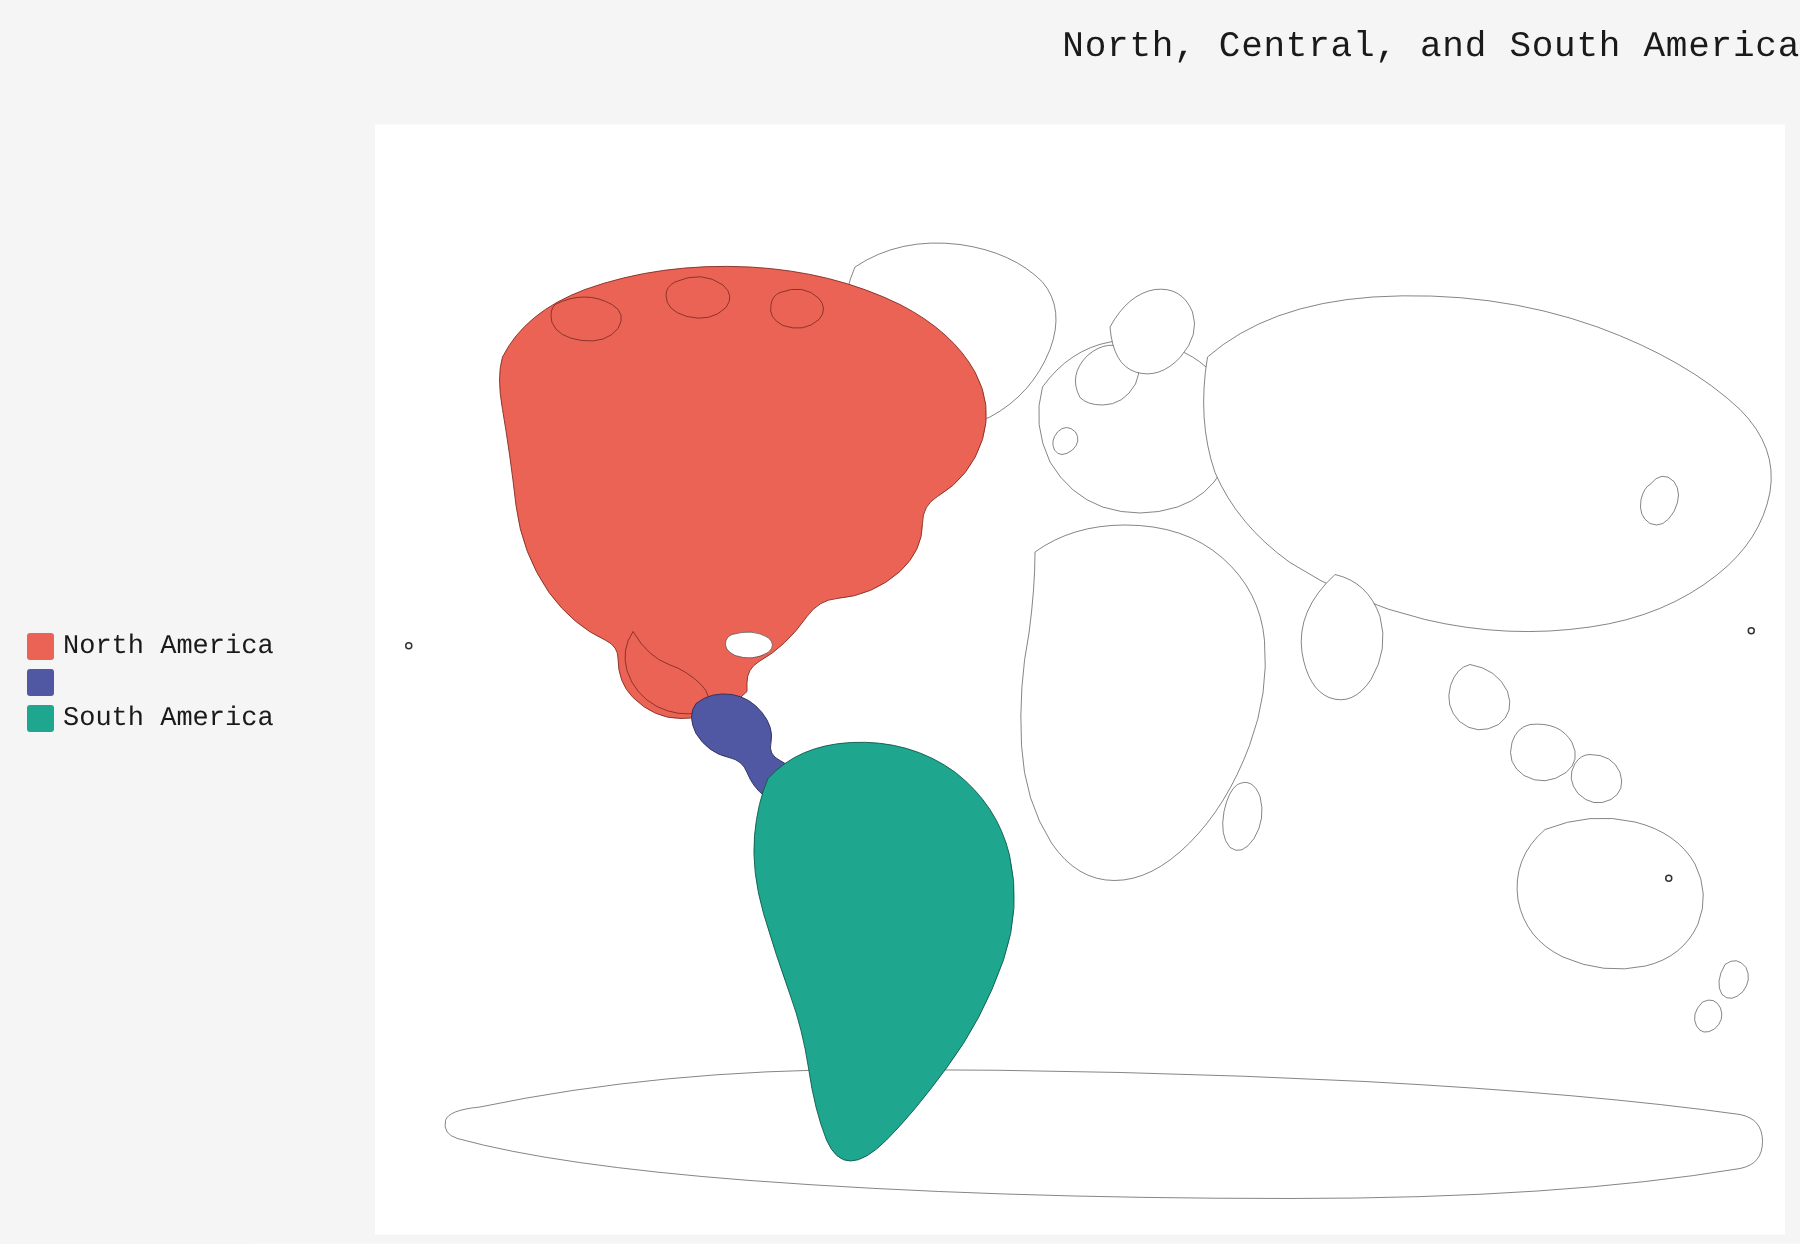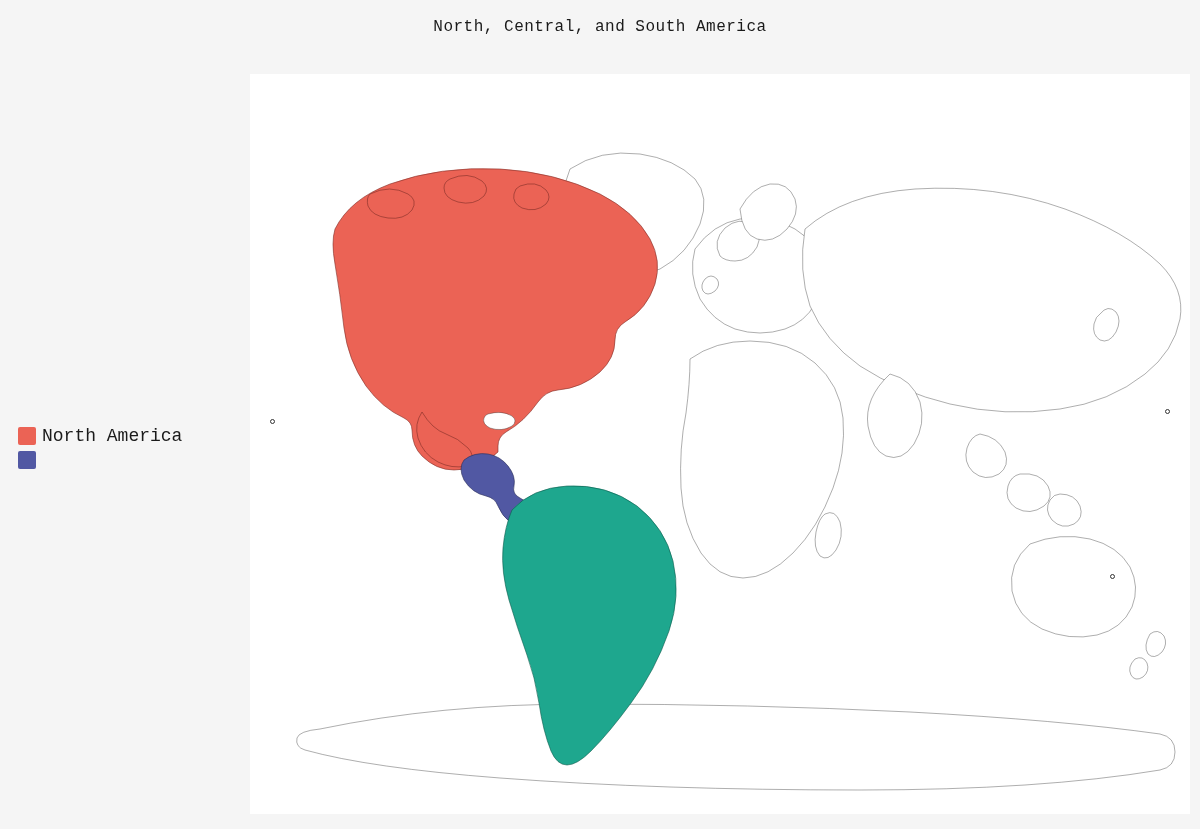--- a/index.html
+++ b/index.html
@@ -5,22 +5,22 @@
   html, body {
     margin: 0;
     padding: 0;
     width: 1200px;
     height: 829px;
     background: #f5f5f5;
     font-family: "Courier New", Courier, monospace;
     overflow: hidden;
   }
   .title {
-    text-align: center;
-    font-size: 16px;
+    text-align: right;
+    font-size: 24px;
     padding: 18px 0 30px 0;
     color: #1a1a1a;
     letter-spacing: 0.5px;
   }
   .content {
     display: flex;
     flex-direction: row;
     align-items: center;
     height: calc(100% - 73px);
   }
@@ -79,20 +79,24 @@
 
 <div class="content">
 
   <div class="legend">
     <div class="legend-item">
       <span class="swatch" style="background-color: rgb(235, 99, 85);"></span>
       <span>North America</span>
     </div>
     <div class="legend-item">
       <span class="swatch" style="background-color: rgb(81, 88, 163);"></span>
+    </div>
+    <div class="legend-item">
+      <span class="swatch" style="background-color: rgb(30, 167, 142);"></span>
+      <span>South America</span>
     </div>
   </div>
 
   <div class="map-panel">
     <svg class="world" viewBox="0 0 940 740" preserveAspectRatio="xMidYMid meet">
 
       <path class="outline" d="M320 95 q30 -20 70 -15 q35 5 55 25 q15 18 5 45 q-12 30 -40 45 q-28 12 -55 0 q-25 -12 -38 -40 q-10 -30 3 -60 Z"></path>
 
       <path class="outline" d="M445 175 q18 -25 45 -30 q30 -5 55 10 q20 12 25 35 q5 22 -5 40 q-10 18 -30 25 q-25 8 -50 0 q-22 -8 -35 -30 q-12 -25 -5 -50 Z
            M470 182 q-8 -15 5 -28 q14 -12 28 -3 q10 8 4 22 q-8 14 -22 14 q-10 0 -15 -5 Z"></path>

